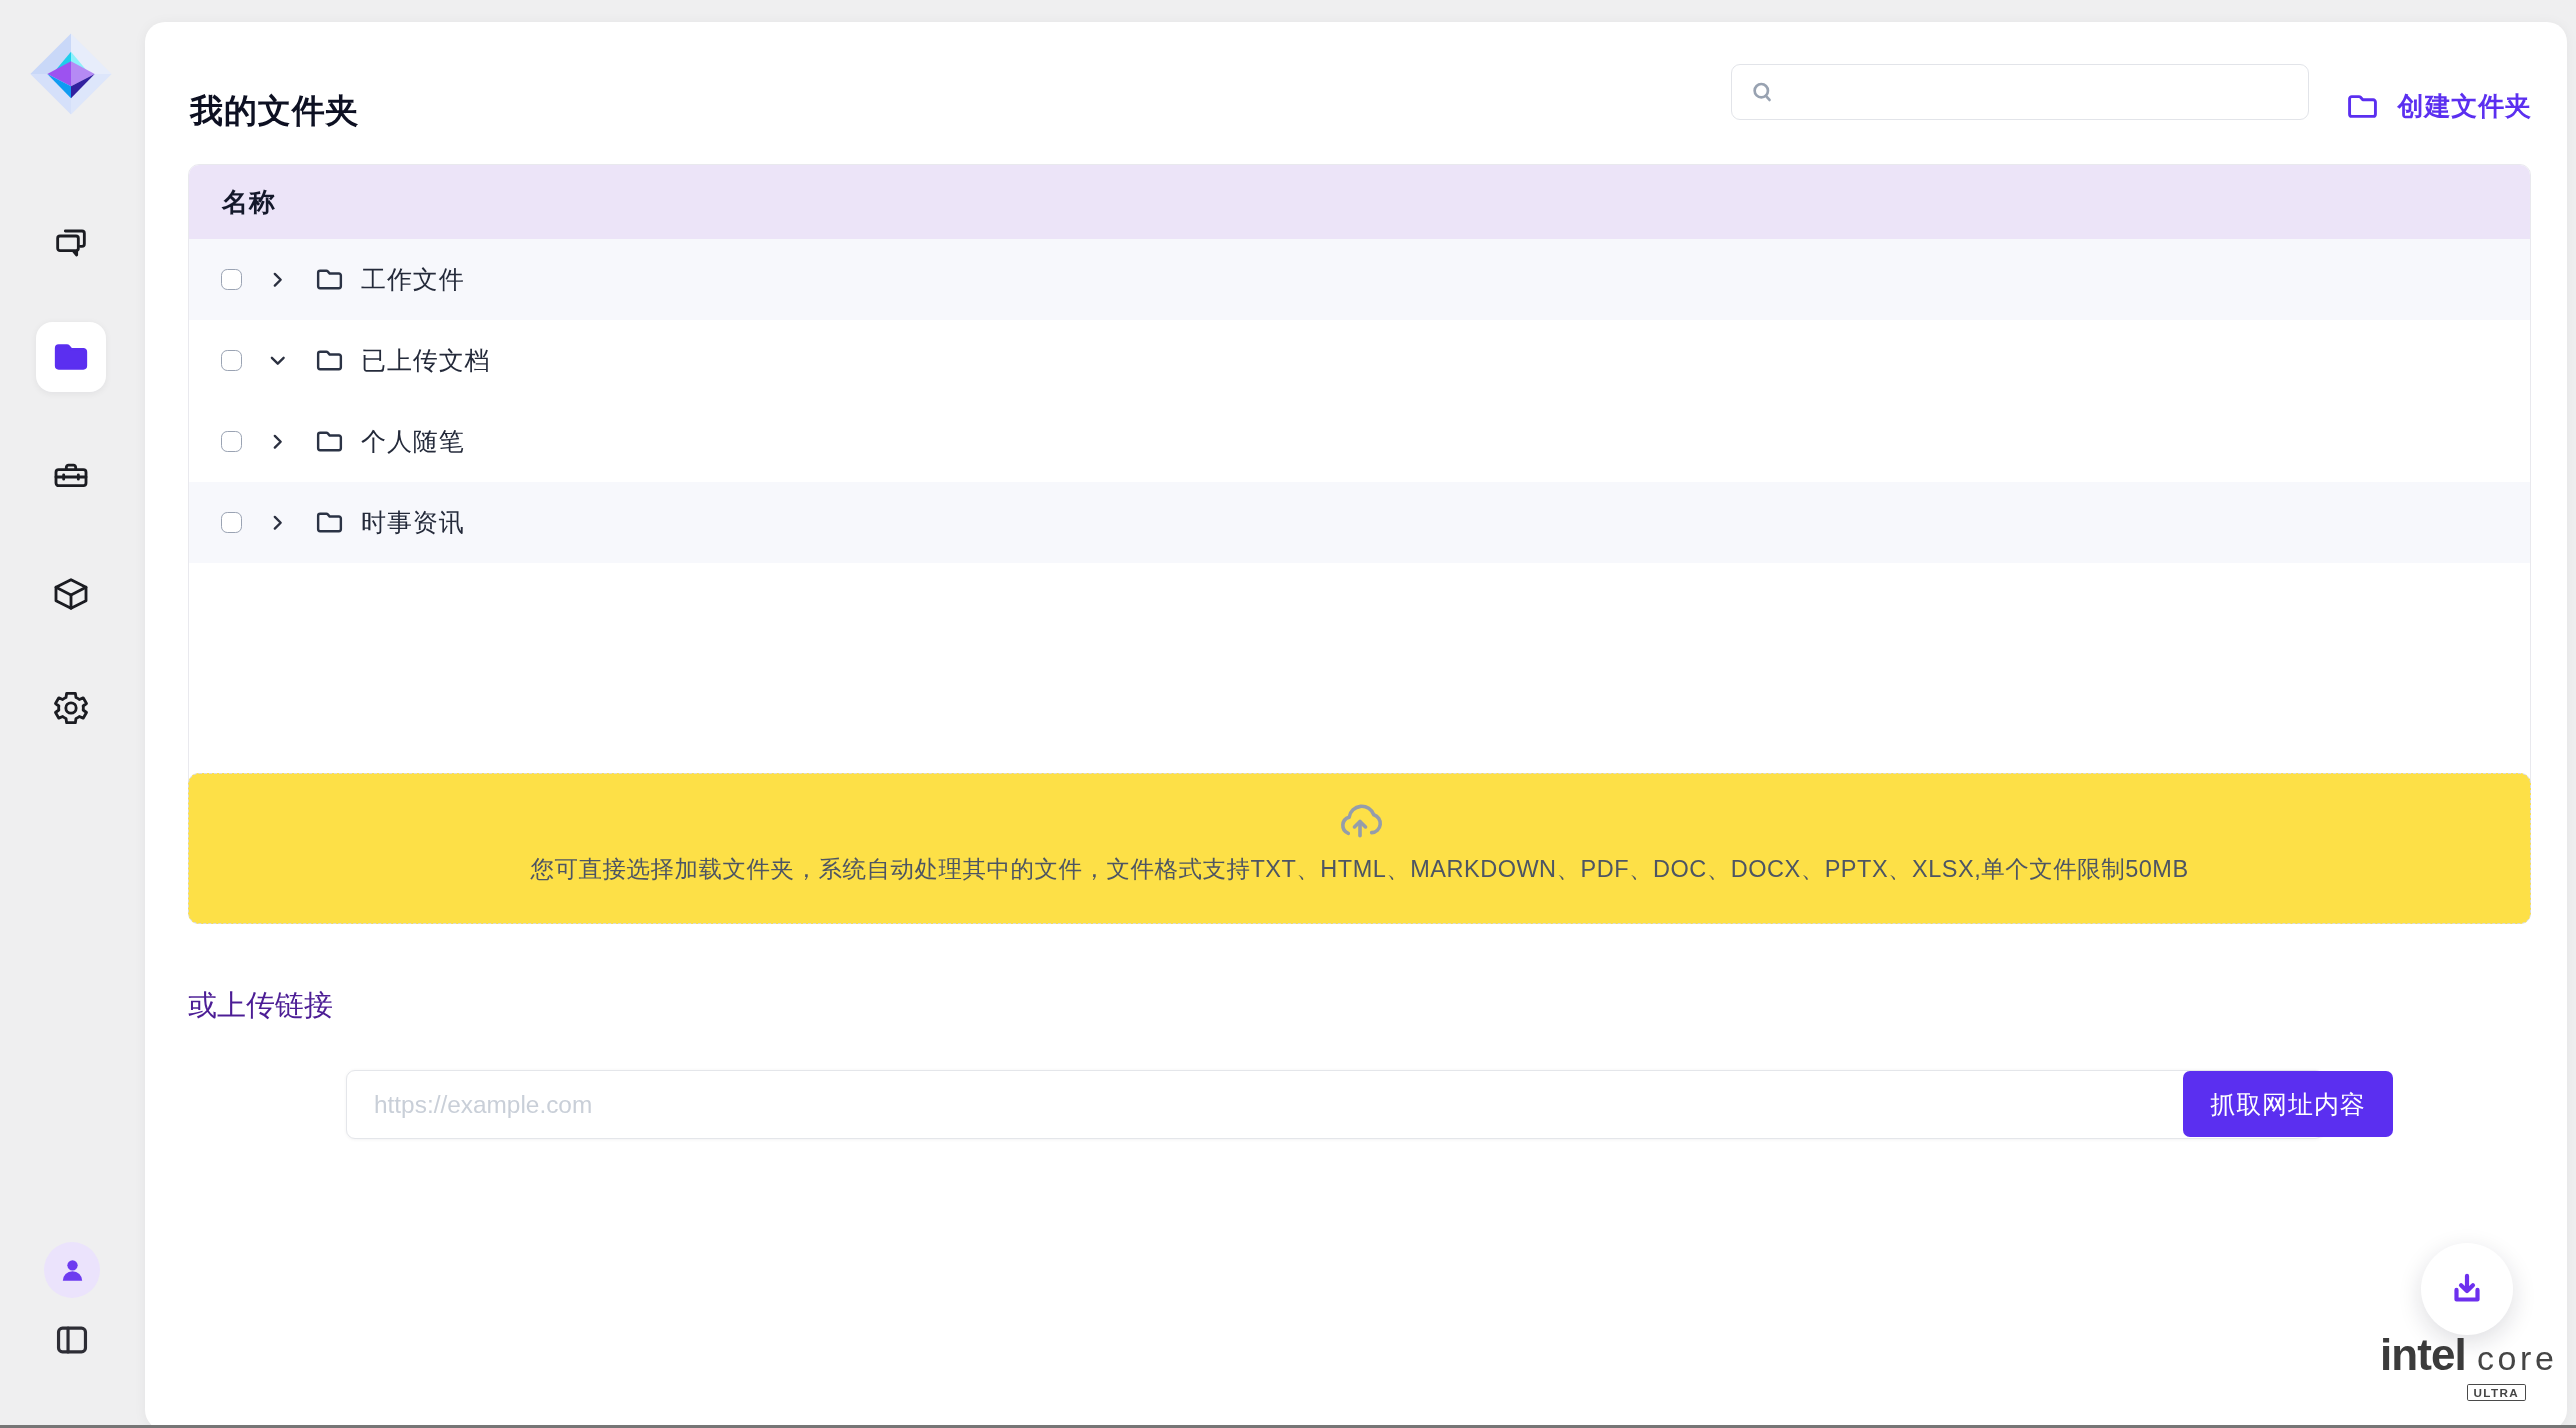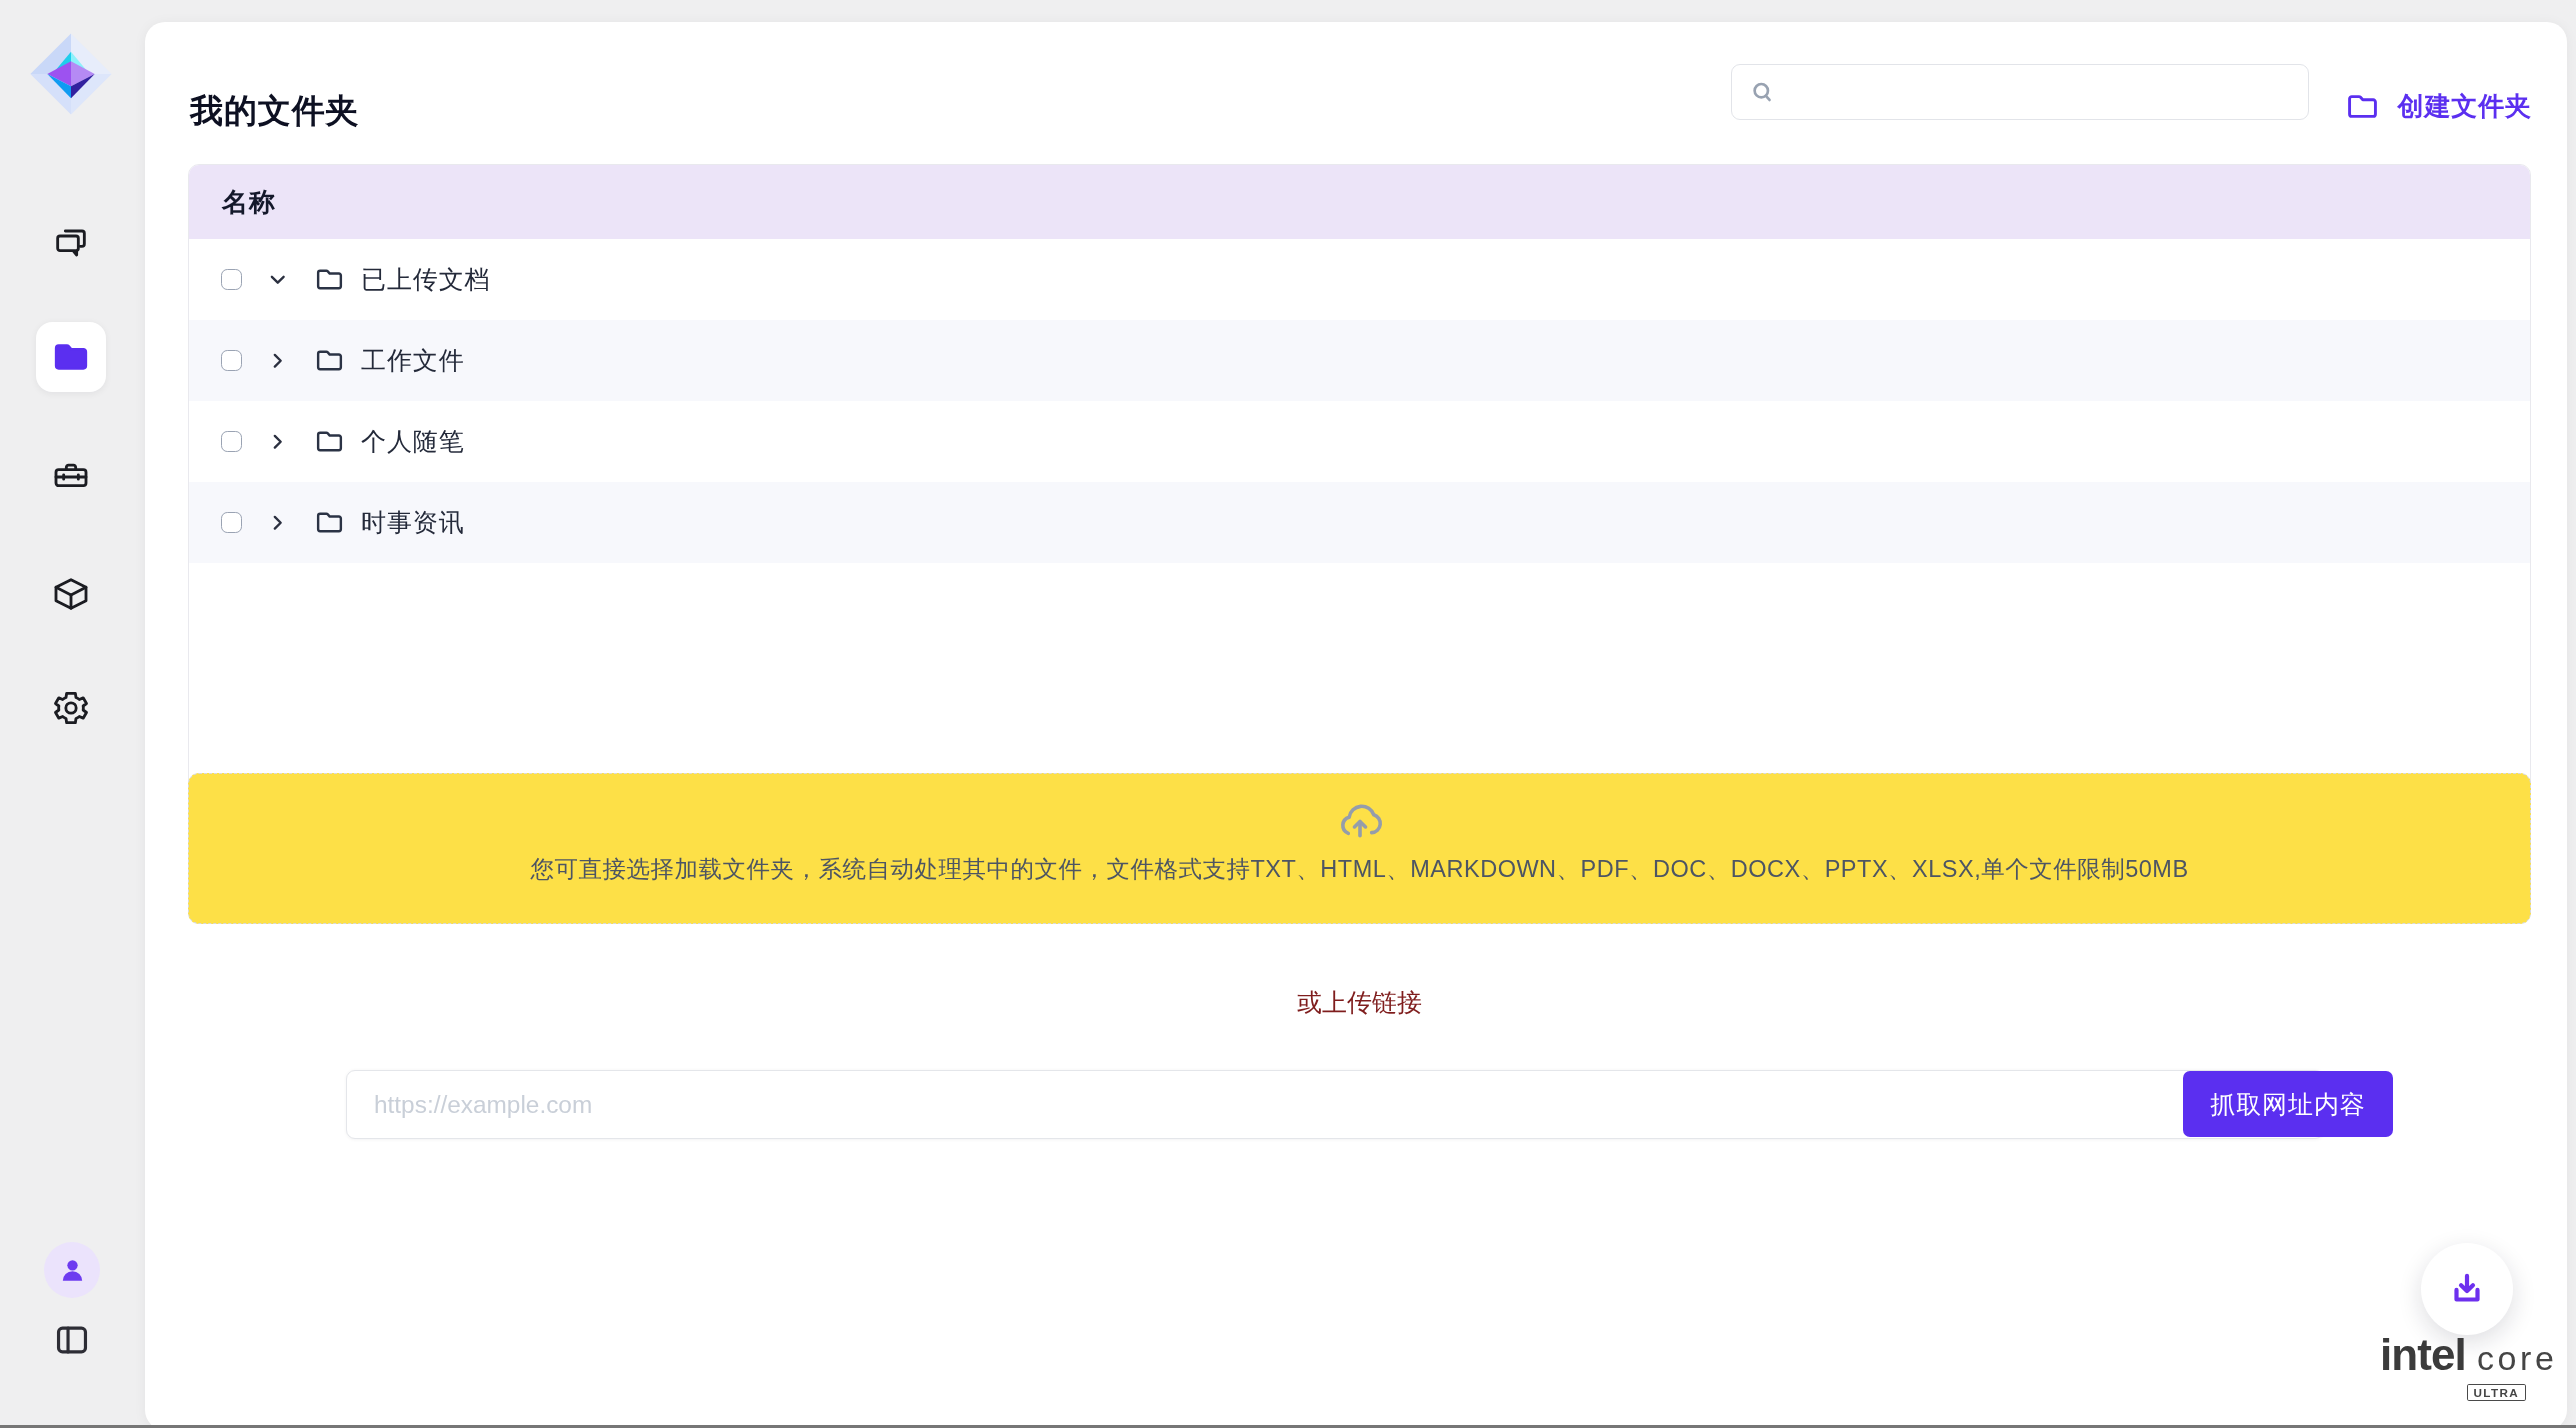--- a/index.html
+++ b/index.html
@@ -65,21 +65,21 @@
   .ficon svg { width:29px; height:29px; stroke:#2b3345; stroke-width:2; fill:none; stroke-linejoin:round; }
   .trow .lbl { margin-left:17px; font-size:25px; color:#242a3a; letter-spacing:0.9px; }
   
   .dropzone {
     position:absolute; left:43px; top:751px; width:2343px; height:151px;
     background:#fde047; border:1.8px dashed #d7d9df; border-radius:11px; cursor:pointer;
   }
   .dropzone .cloud { position:absolute; left:50%; top:20px; transform:translateX(-50%); width:51px; height:51px; }
   .dropzone .cloud svg { width:51px; height:51px; stroke:#959daa; stroke-width:1.7; fill:none; stroke-linecap:round; stroke-linejoin:round; }
   .dropzone .hint { position:absolute; left:0; right:0; top:79px; text-align:center; font-size:23.5px; color:#4d5563; letter-spacing:0.5px; }
-  .link-label { position:absolute; left:43px; width:2343px; top:964px; text-align:center; font-size:25px; color:#7f1d1d; }
+  .link-label { position:absolute; left:43px; width:2343px; top:964px; text-align:left; font-size:29px; color:#4c1d95; }
   .url-input {
     position:absolute; left:201px; top:1048px; width:1978px; height:69px;
     border:1.4px solid #e4e6ea; border-radius:9px; background:#fff;
     box-shadow:0 0.9px 3.6px rgba(20,20,40,.05);
     font-size:24.4px; color:#333; padding-left:27px; outline:none; font-family:inherit;
   }
   .url-input::placeholder { color:#c9cfd8; }
   .fetch-btn {
     position:absolute; left:2038px; top:1049px; width:210px; height:66px;
     background:#5b2ff0; border:none; border-radius:7px; color:#fff; font-size:25px;
@@ -186,48 +186,48 @@
       <path d="M19.8 19.2H4.2a1.6 1.6 0 0 1-1.6-1.6V6.4a1.6 1.6 0 0 1 1.6-1.6h5.2a1.6 1.6 0 0 1 1.2.5l1.6 1.8h7.6a1.6 1.6 0 0 1 1.6 1.6v8.9a1.6 1.6 0 0 1-1.6 1.6z"></path>
     </svg>
     <span class="lbl">创建文件夹</span>
   </div>
 
   <div class="table">
     <div class="thead">
       <span class="col">名称</span>
     </div>
 
+    <div class="trow alt">
+      <div class="cbox"></div>
+      <div class="chev">
+        <svg viewBox="0 0 24 24">
+            <polyline points="9 6 15 12 9 18"></polyline>
+          </svg>
+      </div>
+      <div class="ficon">
+        <svg viewBox="0 0 24 24">
+            <path d="M19.8 19.2H4.2a1.6 1.6 0 0 1-1.6-1.6V6.4a1.6 1.6 0 0 1 1.6-1.6h5.2a1.6 1.6 0 0 1 1.2.5l1.6 1.8h7.6a1.6 1.6 0 0 1 1.6 1.6v8.9a1.6 1.6 0 0 1-1.6 1.6z"></path>
+          </svg>
+      </div>
+      <span class="lbl">工作文件</span>
+    </div>
+
     <div class="trow">
       <div class="cbox"></div>
       <div class="chev down">
         <svg viewBox="0 0 24 24">
             <polyline points="9 6 15 12 9 18"></polyline>
           </svg>
       </div>
       <div class="ficon">
         <svg viewBox="0 0 24 24">
             <path d="M19.8 19.2H4.2a1.6 1.6 0 0 1-1.6-1.6V6.4a1.6 1.6 0 0 1 1.6-1.6h5.2a1.6 1.6 0 0 1 1.2.5l1.6 1.8h7.6a1.6 1.6 0 0 1 1.6 1.6v8.9a1.6 1.6 0 0 1-1.6 1.6z"></path>
           </svg>
       </div>
       <span class="lbl">已上传文档</span>
-    </div>
-
-    <div class="trow alt">
-      <div class="cbox"></div>
-      <div class="chev">
-        <svg viewBox="0 0 24 24">
-            <polyline points="9 6 15 12 9 18"></polyline>
-          </svg>
-      </div>
-      <div class="ficon">
-        <svg viewBox="0 0 24 24">
-            <path d="M19.8 19.2H4.2a1.6 1.6 0 0 1-1.6-1.6V6.4a1.6 1.6 0 0 1 1.6-1.6h5.2a1.6 1.6 0 0 1 1.2.5l1.6 1.8h7.6a1.6 1.6 0 0 1 1.6 1.6v8.9a1.6 1.6 0 0 1-1.6 1.6z"></path>
-          </svg>
-      </div>
-      <span class="lbl">工作文件</span>
     </div>
 
     <div class="trow">
       <div class="cbox"></div>
       <div class="chev">
         <svg viewBox="0 0 24 24">
             <polyline points="9 6 15 12 9 18"></polyline>
           </svg>
       </div>
       <div class="ficon">

